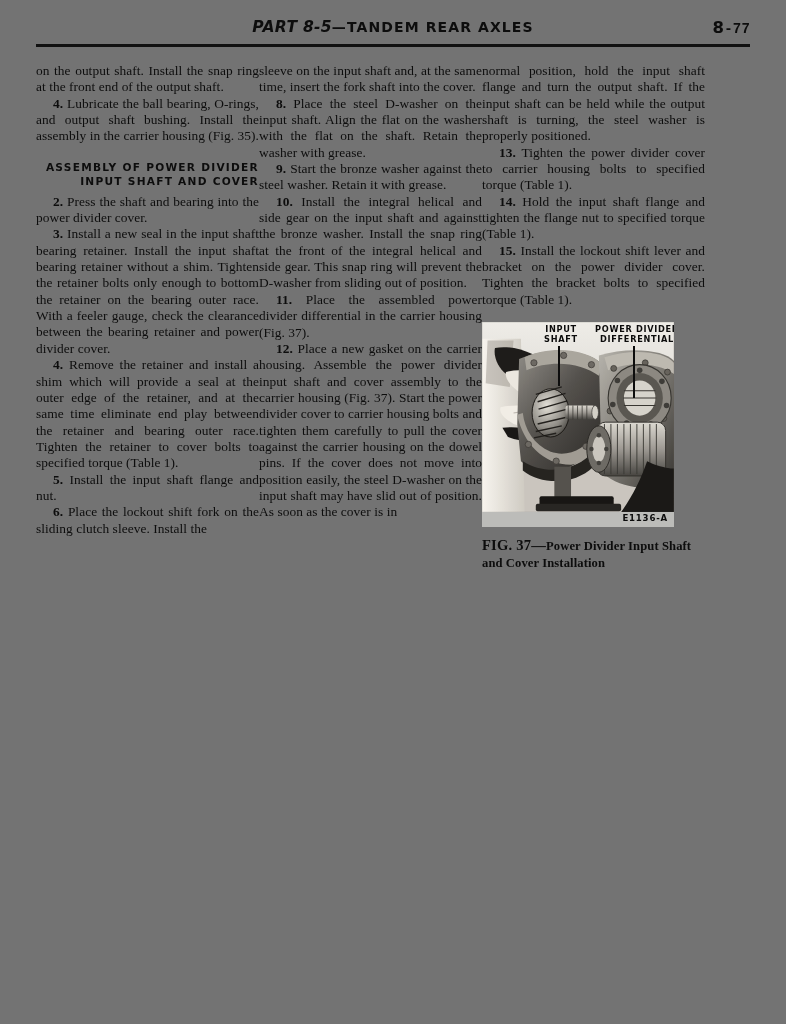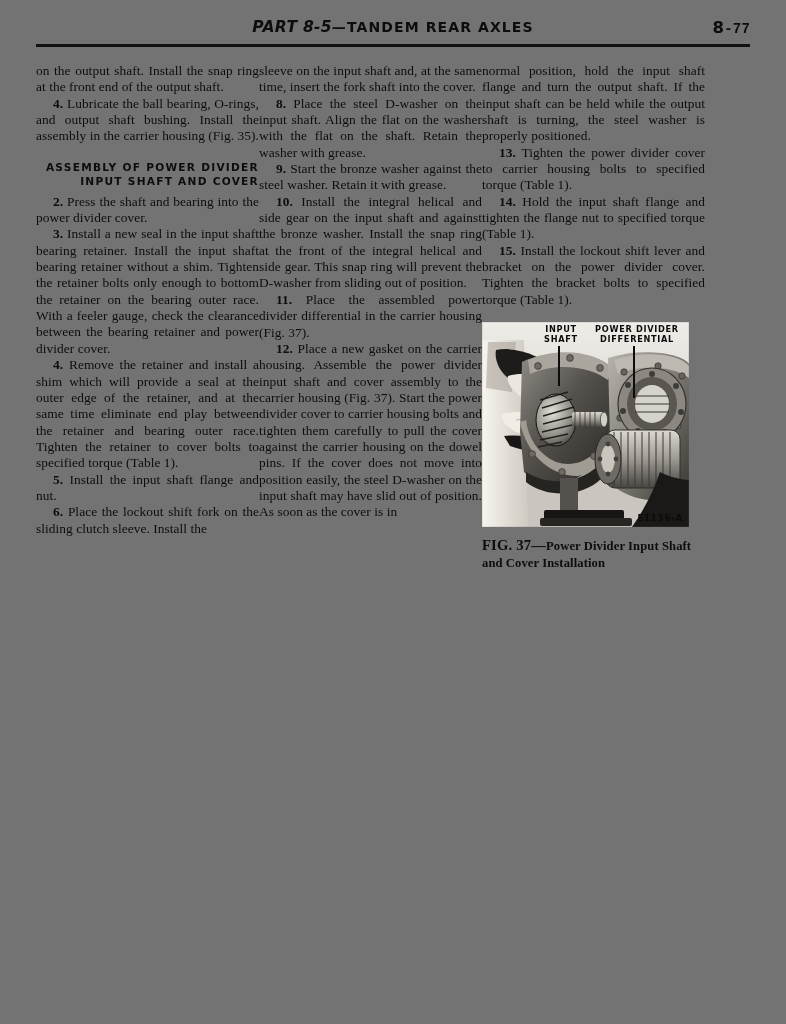--- a/index.html
+++ b/index.html
@@ -118,21 +118,21 @@
     text-align: right;
   }
 
   
   .figure {
     margin-top: 14px;
     width: 207px;
   }
   .photo {
     position: relative;
-    width: 207px;
+    width: 192px;
     height: 205px;
     overflow: hidden;
     background: #b9b9b6;
     filter: contrast(1.05);
   }
   .photo-inner {
     position: absolute;
     inset: 0;
   }
 

